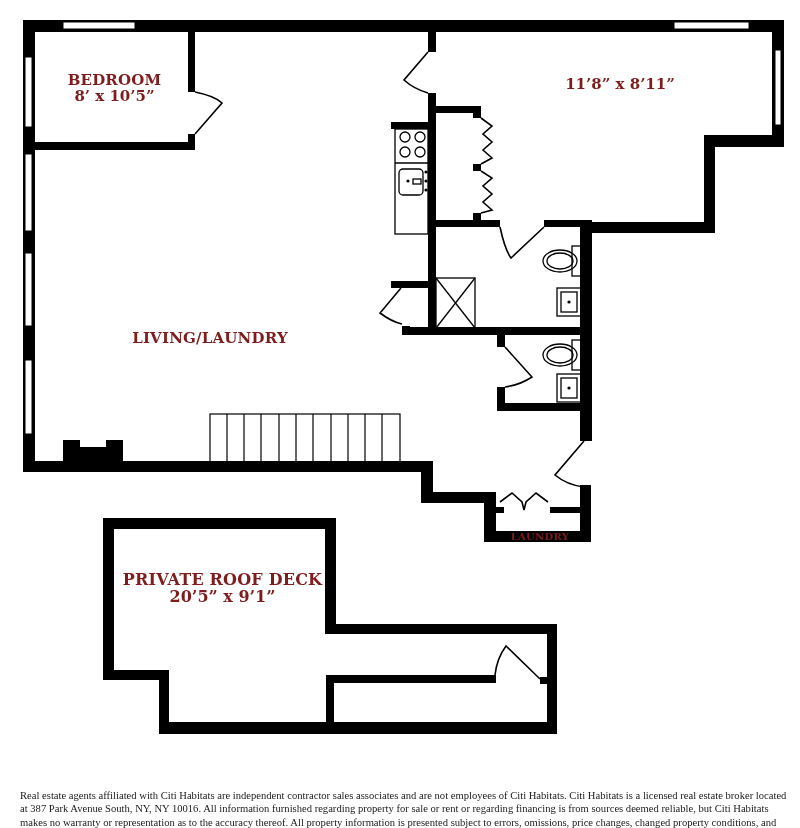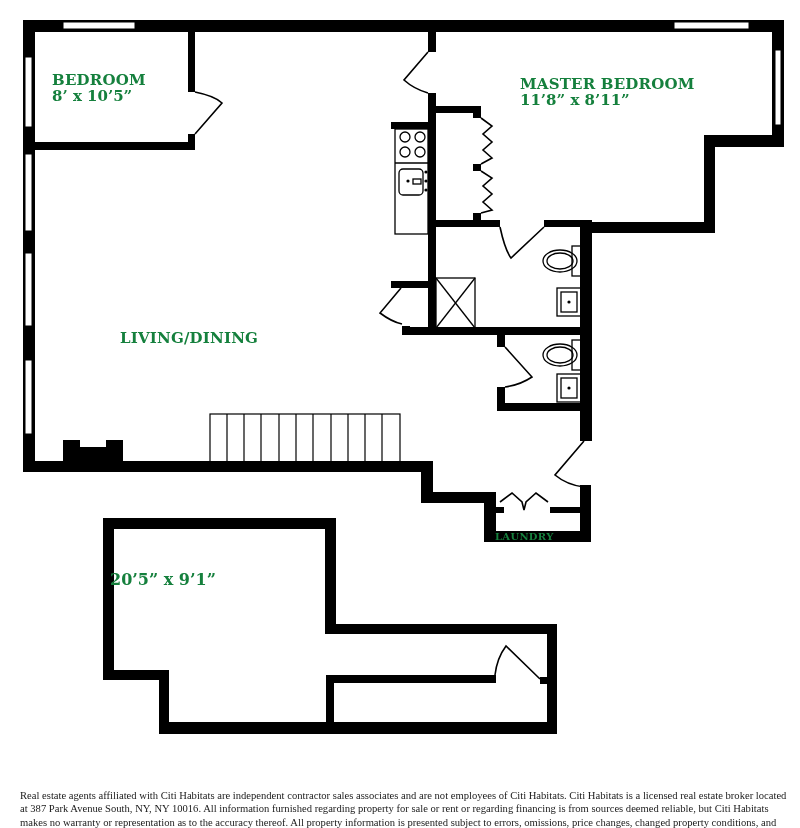--- a/index.html
+++ b/index.html
@@ -1,18 +1,18 @@
 <!DOCTYPE html>
 <html><head>
 <meta charset="utf-8">
 <style>
   html, body { margin: 0; padding: 0; background: #ffffff; }
   body { width: 800px; height: 828px; position: relative; overflow: hidden; font-family: "DejaVu Serif", "Liberation Serif", serif; }
   #plan { position: absolute; left: 0; top: 0; width: 800px; height: 740px; }
-  .room-label { position: absolute; text-align: left; color: #15803d; font-family: "DejaVu Serif", "Liberation Serif", serif; font-weight: bold; line-height: 1.05; white-space: nowrap; }
+  .room-label { position: absolute; text-align: center; color: #7f1d1d; font-family: "DejaVu Serif", "Liberation Serif", serif; font-weight: bold; line-height: 1.05; white-space: nowrap; }
   .room-label .name { display: block; font-size: 15px; letter-spacing: 0.2px; }
   .room-label .dim { display: block; font-size: 15px; }
   .room-label.small .name { font-size: 10px; letter-spacing: 0.3px; }
   #label-bedroom { left: 52px; top: 73px; width: 125px; }
   #label-master { left: 520px; top: 77px; width: 200px; }
   #label-living { left: 120px; top: 331px; width: 180px; }
   #label-living .name { font-size: 15px; }
   #label-laundry { left: 495px; top: 532px; width: 90px; }
   #label-deck { left: 110px; top: 572px; width: 225px; }
   #label-deck .name, #label-deck .dim { font-size: 16px; }
@@ -178,29 +178,29 @@
   </g>
   <path fill="none" stroke="#000" stroke-width="1.6" d="M495 675 Q497 658 506 646 L540 679"></path>
 </svg>
 
 <div class="room-label" id="label-bedroom">
   <span class="name">BEDROOM</span>
   <span class="dim">8’ x 10’5”</span>
 </div>
 
 <div class="room-label" id="label-master">
-  <span class="name">MASTER BEDROOM</span>
   <span class="dim">11’8” x 8’11”</span>
 </div>
 
 <div class="room-label" id="label-living">
-  <span class="name">LIVING/DINING</span>
+  <span class="name">LIVING/LAUNDRY</span>
 </div>
 
 <div class="room-label small" id="label-laundry">
   <span class="name">LAUNDRY</span>
 </div>
 
 <div class="room-label" id="label-deck">
+  <span class="name">PRIVATE ROOF DECK</span>
   <span class="dim">20’5” x 9’1”</span>
 </div>
 
 <div id="disclaimer">Real estate agents affiliated with Citi Habitats are independent contractor sales associates and are not employees of Citi Habitats. Citi Habitats is a licensed real estate broker located at 387 Park Avenue South, NY, NY 10016. All information furnished regarding property for sale or rent or regarding financing is from sources deemed reliable, but Citi Habitats makes no warranty or representation as to the accuracy thereof. All property information is presented subject to errors, omissions, price changes, changed property conditions, and withdrawal of the property from the market, without notice. All dimensions provided are approximate. To obtain exact dimensions, Citi Habitats advises you to hire a qualified architect or engineer. This is not intended to solicit property already listed. Equal Housing Opportunity.</div>
 
 </body></html>

